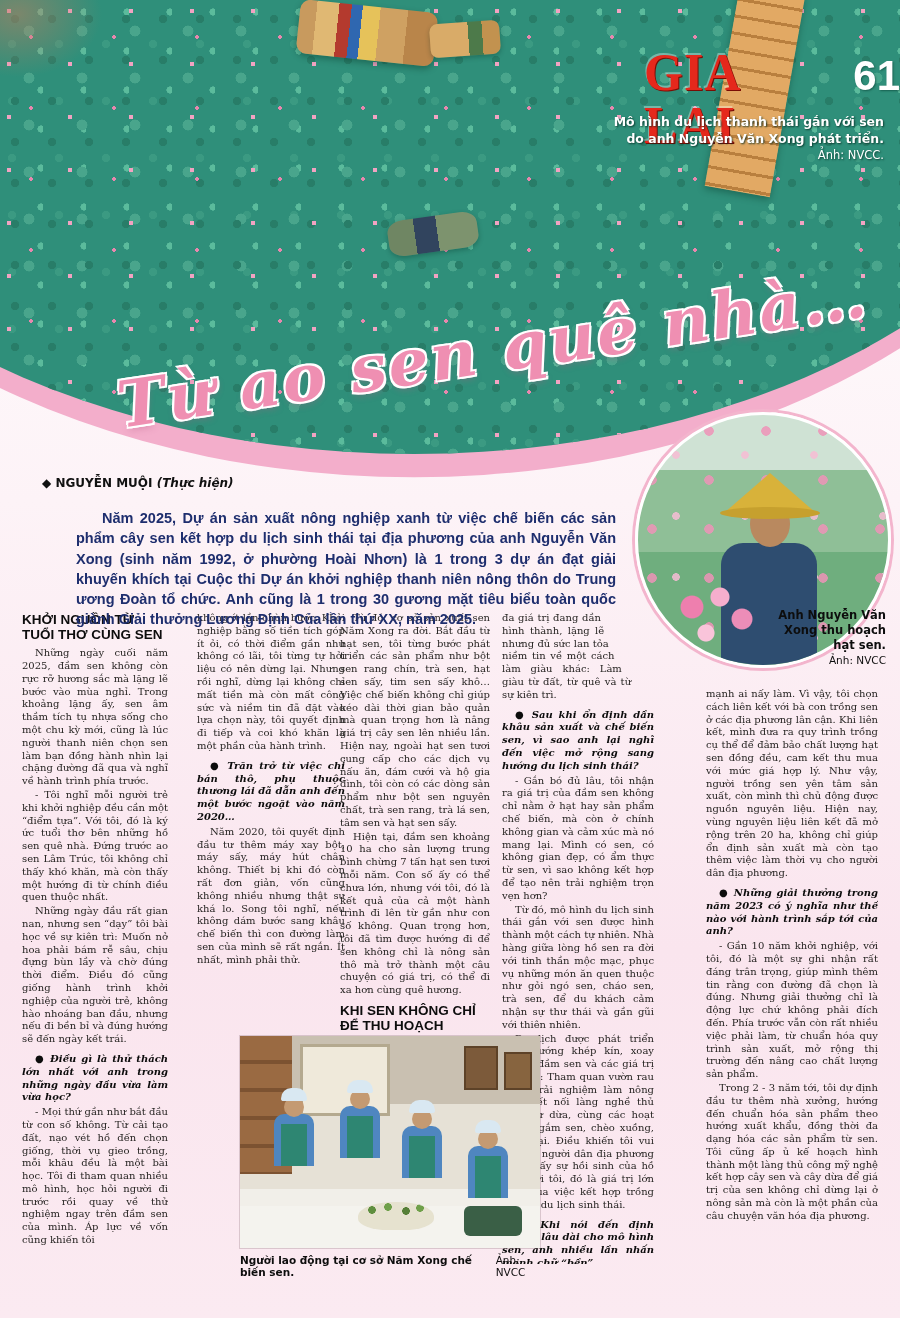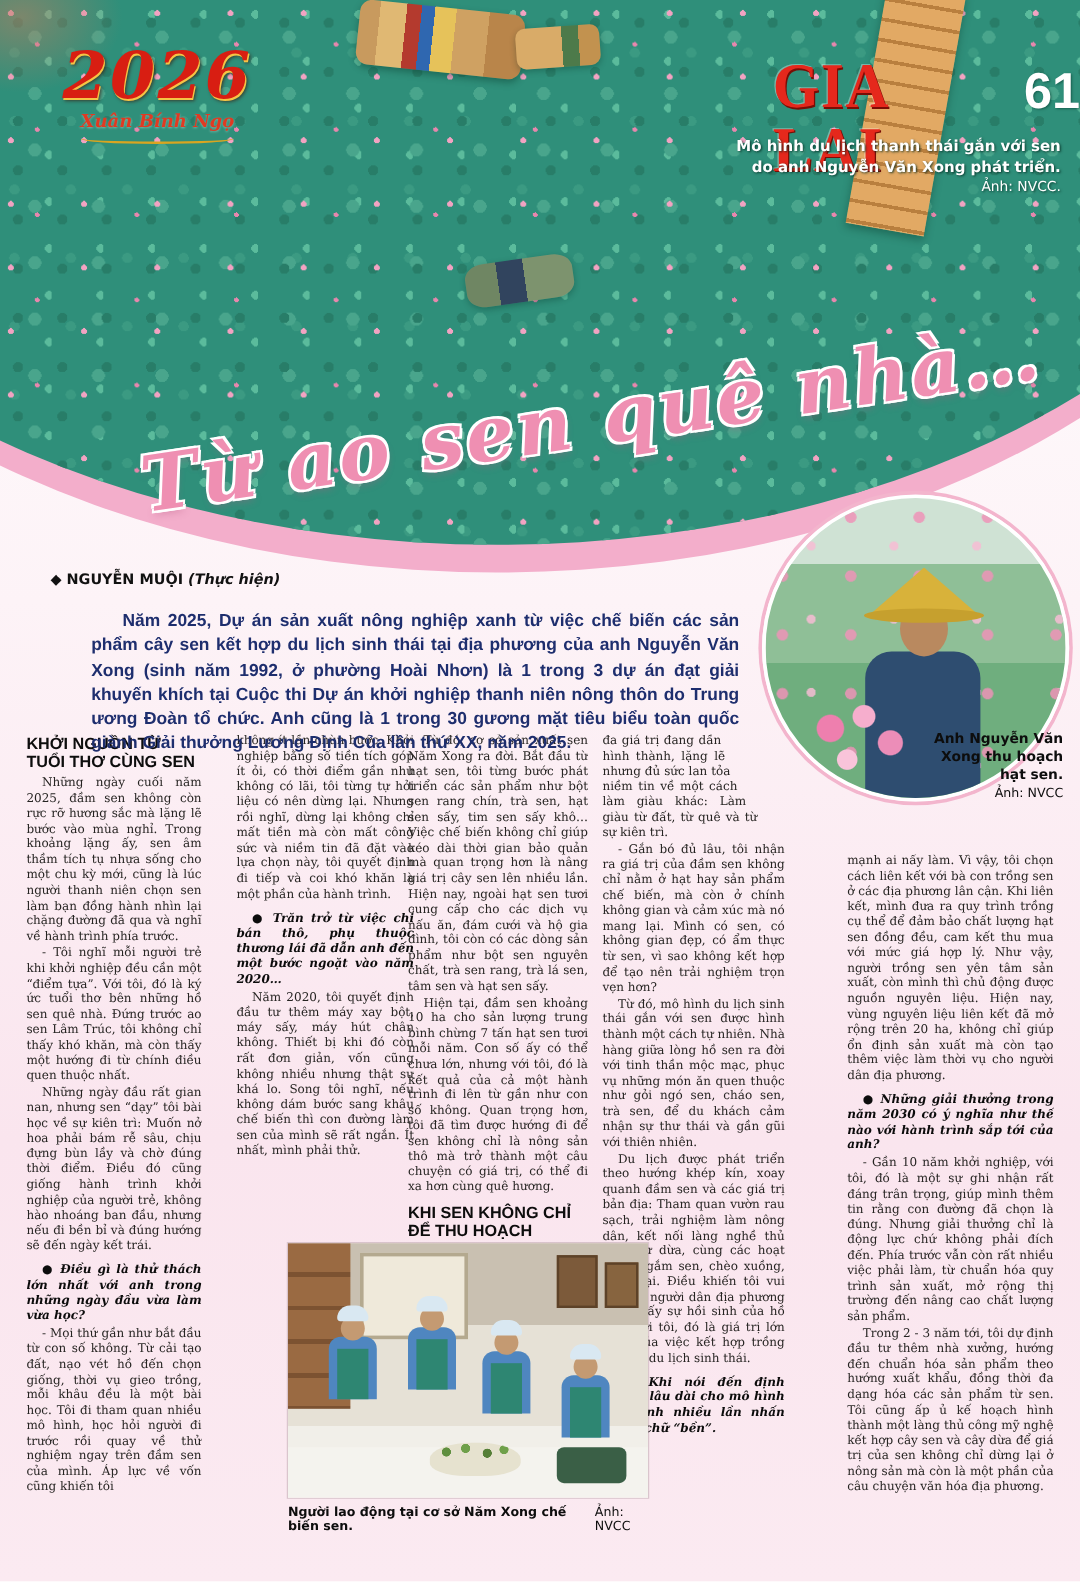--- a/index.html
+++ b/index.html
@@ -91,21 +91,21 @@
   .lede{position:absolute;left:76px;top:508px;width:540px;z-index:7;
         font-family:"Liberation Sans","DejaVu Sans",sans-serif;font-weight:bold;font-size:14.5px;
         line-height:1.4;color:#1e2e6e;text-align:justify;text-indent:26px;}
 
   
   .col{position:absolute;overflow:hidden;font-size:10px;line-height:12.8px;color:#262422;text-align:justify;}
   .c1{left:22px;top:612px;width:146px;height:650px;}
   .c2{left:197px;top:612px;width:148px;height:424px;}
   .c3{left:340px;top:612px;width:150px;height:424px;}
   .c4{left:502px;top:612px;width:152px;height:652px;}
-  .c5{left:706px;top:712px;width:172px;height:536px;}
+  .c5{left:706px;top:688px;width:172px;height:536px;}
   .sec-h{font-family:Liberation Sans, sans-serif;font-weight:bold;font-size:13.5px;
          line-height:1.12;color:#0d0d0d;margin:0 0 5px;text-align:left;}
   .c3 .sec-h{margin-top:6px;}
   .para{margin:0 0 1px;text-indent:13px;}
   .para.flush{text-indent:0;}
   .qa{margin:7px 0 2px;text-indent:13px;font-weight:bold;font-style:italic;color:#0c0c0c;}
   .cutout{float:right;width:66px;height:150px;shape-outside:circle(150px at 160px -30px);}
 
   
   .portrait-cap{position:absolute;left:760px;top:608px;width:126px;z-index:7;text-align:right;
@@ -141,25 +141,20 @@
 <div id="page">
 
   <div class="hero-band"></div>
   <div class="hero">
     <div class="raft-a"></div>
     <div class="raft-b"></div>
     <div class="boat-b"></div>
     <div class="walkway"></div>
   </div>
 
-  <div class="logo">
-    <div class="year">2026</div>
-    <div class="zodiac">Xuân Bính Ngọ</div>
-    <div class="swoosh"></div>
-  </div>
 
   <div class="masthead">
     <span class="title">GIA LAI</span>
     <span class="pageno">61</span>
   </div>
 
   <div class="hero-cap">
     <div>Mô hình du lịch thanh thái gắn với sen</div>
     <div>do anh Nguyễn Văn Xong phát triển.</div>
     <div class="credit">Ảnh: NVCC.</div>
@@ -205,30 +200,31 @@
   <div class="col c3">
     <div class="para">Từ đó, cơ sở sản xuất sen Năm Xong ra đời. Bắt đầu từ hạt sen, tôi từng bước phát triển các sản phẩm như bột sen rang chín, trà sen, hạt sen sấy, tim sen sấy khô… Việc chế biến không chỉ giúp kéo dài thời gian bảo quản mà quan trọng hơn là nâng giá trị cây sen lên nhiều lần. Hiện nay, ngoài hạt sen tươi cung cấp cho các dịch vụ nấu ăn, đám cưới và hộ gia đình, tôi còn có các dòng sản phẩm như bột sen nguyên chất, trà sen rang, trà lá sen, tâm sen và hạt sen sấy.</div>
     <div class="para">Hiện tại, đầm sen khoảng 10 ha cho sản lượng trung bình chừng 7 tấn hạt sen tươi mỗi năm. Con số ấy có thể chưa lớn, nhưng với tôi, đó là kết quả của cả một hành trình đi lên từ gần như con số không. Quan trọng hơn, tôi đã tìm được hướng đi để sen không chỉ là nông sản thô mà trở thành một câu chuyện có giá trị, có thể đi xa hơn cùng quê hương.</div>
     <div class="sec-h">KHI SEN KHÔNG CHỈ ĐỂ THU HOẠCH</div>
 
   </div>
 
   <div class="col c4">
     <div class="cutout"></div>
     <div class="para flush">đa giá trị đang dần hình thành, lặng lẽ nhưng đủ sức lan tỏa niềm tin về một cách làm giàu khác: Làm giàu từ đất, từ quê và từ sự kiên trì.</div>
+    <div class="qa">● Sau khi ổn định dần khâu sản xuất và chế biến sen, vì sao anh lại nghĩ đến việc mở rộng sang hướng du lịch sinh thái?</div>
     <div class="para">- Gắn bó đủ lâu, tôi nhận ra giá trị của đầm sen không chỉ nằm ở hạt hay sản phẩm chế biến, mà còn ở chính không gian và cảm xúc mà nó mang lại. Mình có sen, có không gian đẹp, có ẩm thực từ sen, vì sao không kết hợp để tạo nên trải nghiệm trọn vẹn hơn?</div>
     <div class="para">Từ đó, mô hình du lịch sinh thái gắn với sen được hình thành một cách tự nhiên. Nhà hàng giữa lòng hồ sen ra đời với tinh thần mộc mạc, phục vụ những món ăn quen thuộc như gỏi ngó sen, cháo sen, trà sen, để du khách cảm nhận sự thư thái và gần gũi với thiên nhiên.</div>
     <div class="para">Du lịch được phát triển theo hướng khép kín, xoay quanh đầm sen và các giá trị bản địa: Tham quan vườn rau sạch, trải nghiệm làm nông dân, kết nối làng nghề thủ công từ dừa, cùng các hoạt động ngắm sen, chèo xuồng, cắm trại. Điều khiến tôi vui nhất là người dân địa phương nhìn thấy sự hồi sinh của hồ sen. Với tôi, đó là giá trị lớn nhất của việc kết hợp trồng sen với du lịch sinh thái.</div>
     <div class="qa">● Khi nói đến định hướng lâu dài cho mô hình sen, anh nhiều lần nhấn mạnh chữ “bền”.</div>
 
   </div>
 
   <div class="col c5">
     <div class="para flush">mạnh ai nấy làm. Vì vậy, tôi chọn cách liên kết với bà con trồng sen ở các địa phương lân cận. Khi liên kết, mình đưa ra quy trình trồng cụ thể để đảm bảo chất lượng hạt sen đồng đều, cam kết thu mua với mức giá hợp lý. Như vậy, người trồng sen yên tâm sản xuất, còn mình thì chủ động được nguồn nguyên liệu. Hiện nay, vùng nguyên liệu liên kết đã mở rộng trên 20 ha, không chỉ giúp ổn định sản xuất mà còn tạo thêm việc làm thời vụ cho người dân địa phương.</div>
-    <div class="qa">● Những giải thưởng trong năm 2030 có ý nghĩa như thế nào với hành trình sắp tới của anh?</div>
+    <div class="qa">● Những giải thưởng trong năm 2023 có ý nghĩa như thế nào với hành trình sắp tới của anh?</div>
     <div class="para">- Gần 10 năm khởi nghiệp, với tôi, đó là một sự ghi nhận rất đáng trân trọng, giúp mình thêm tin rằng con đường đã chọn là đúng. Nhưng giải thưởng chỉ là động lực chứ không phải đích đến. Phía trước vẫn còn rất nhiều việc phải làm, từ chuẩn hóa quy trình sản xuất, mở rộng thị trường đến nâng cao chất lượng sản phẩm.</div>
     <div class="para">Trong 2 - 3 năm tới, tôi dự định đầu tư thêm nhà xưởng, hướng đến chuẩn hóa sản phẩm theo hướng xuất khẩu, đồng thời đa dạng hóa các sản phẩm từ sen. Tôi cũng ấp ủ kế hoạch hình thành một làng thủ công mỹ nghệ kết hợp cây sen và cây dừa để giá trị của sen không chỉ dừng lại ở nông sản mà còn là một phần của câu chuyện văn hóa địa phương.</div>
 
   </div>
 
   <div class="workers">
     <div class="shelf"></div>
     <div class="window"></div>
     <div class="frame1"></div>
     <div class="frame2"></div>

